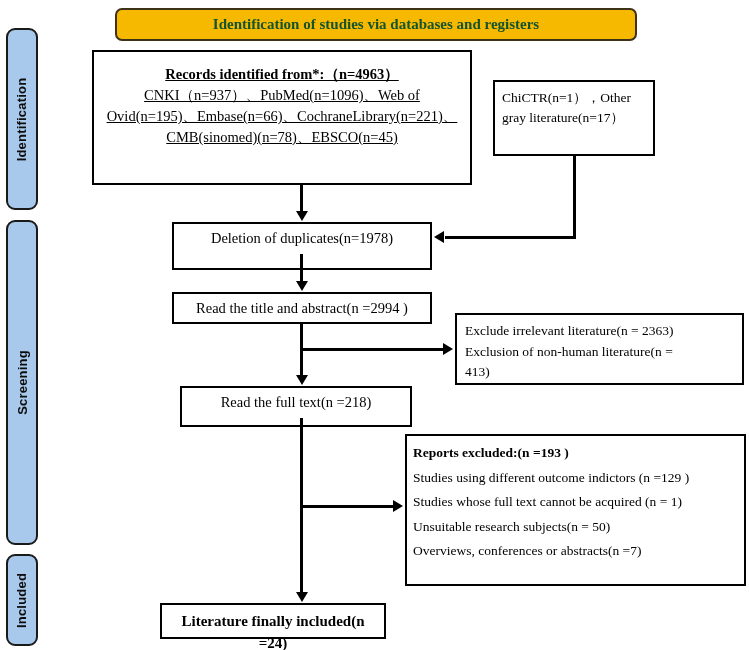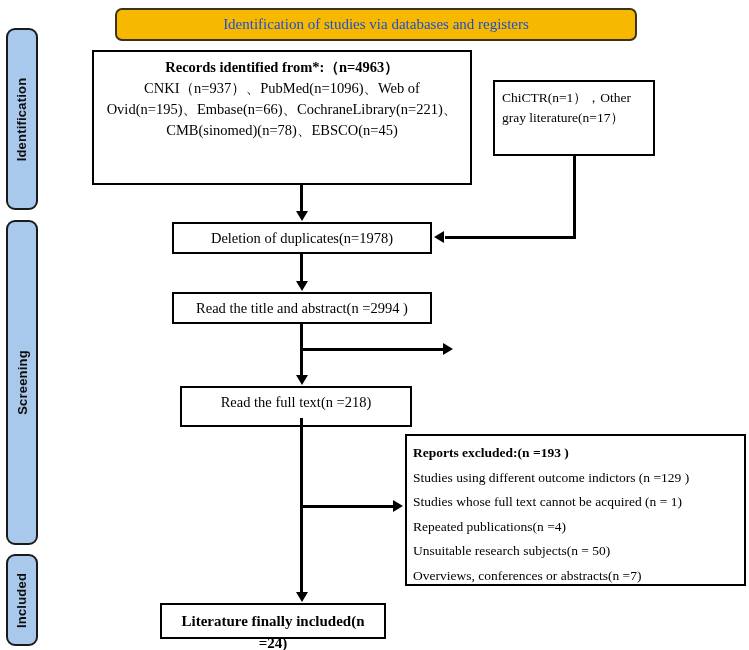--- a/index.html
+++ b/index.html
@@ -51,23 +51,23 @@
     background: #f6b900;
     border: 2px solid #3d3118;
     border-radius: 7px;
     box-sizing: border-box;
     display: flex;
     align-items: center;
     justify-content: center;
   }
   #header-banner .banner-text {
     font-family: "Liberation Serif", "DejaVu Serif", serif;
-    font-weight: normal;
+    font-weight: bold;
     font-size: 15px;
-    color: #1d4ed8;
+    color: #14532d;
     white-space: nowrap;
   }
 
   
   .box {
     position: absolute;
     background: #ffffff;
     border: 2px solid #000000;
     box-sizing: border-box;
   }
@@ -83,24 +83,24 @@
   .box-title {
     font-weight: bold;
     display: block;
   }
   .box-line {
     display: block;
   }
 
   
   #box-identified        { left:92px;  top:50px;  width:380px; height:135px; }
-  #box-identified .box-inner { padding-top: 5px; }
+  #box-identified .box-inner { padding-top: 12px; text-decoration: underline; }
   #box-registers         { left:493px; top:80px;  width:162px; height:76px; }
   #box-registers .box-inner { font-size: 13.5px; line-height: 1.5; padding-top: 6px; }
-  #box-duplicates        { left:172px; top:222px; width:260px; height:32px; }
+  #box-duplicates        { left:172px; top:222px; width:260px; height:48px; }
   #box-duplicates .box-inner { padding-top: 4px; }
   #box-title-abstract    { left:172px; top:292px; width:260px; height:32px; }
   #box-title-abstract .box-inner { padding-top: 4px; }
   #box-exclude-irrelevant{ left:455px; top:313px; width:289px; height:72px; }
   #box-exclude-irrelevant .box-inner { font-size: 13.5px; line-height: 1.52; padding: 6px 8px; }
   #box-full-text         { left:180px; top:386px; width:232px; height:41px; }
   #box-full-text .box-inner { padding-top: 4px; }
   #box-reports-excluded  { left:405px; top:434px; width:341px; height:152px; }
   #box-reports-excluded .box-inner { font-size: 13.5px; line-height: 1.82; padding: 5px 6px 5px 6px; }
   #box-final             { left:160px; top:603px; width:226px; height:36px; }
@@ -180,31 +180,37 @@
   </div>
 
   <div class="box" id="box-duplicates">
     <div class="box-inner">Deletion of duplicates(n=1978)</div>
   </div>
 
   <div class="box" id="box-title-abstract">
     <div class="box-inner">Read the title and abstract(n =2994 )</div>
   </div>
 
+  <div class="box" id="box-exclude-irrelevant">
+    <div class="box-inner left">
+      <span class="box-line">Exclude irrelevant literature(n = 2363)</span>
+      <span class="box-line">Exclusion of non-human literature(n =</span>
+      <span class="box-line">413)</span>
+    </div>
+  </div>
 
   <div class="box" id="box-full-text">
     <div class="box-inner">Read the full text(n =218)</div>
   </div>
 
   <div class="box" id="box-reports-excluded">
     <div class="box-inner left">
       <span class="box-title">Reports excluded:(n =193 )</span>
       <span class="box-line">Studies using different outcome indictors  (n =129 )</span>
       <span class="box-line">Studies whose full text cannot be acquired (n = 1)</span>
-      <span class="box-line">Repeated publications(n =4)</span>
       <span class="box-line">Unsuitable research subjects(n = 50)</span>
       <span class="box-line">Overviews, conferences or abstracts(n =7)</span>
     </div>
   </div>
 
   <div class="box" id="box-final">
     <div class="box-inner">Literature finally included(n =24)</div>
   </div>
 
   <div class="vline" style="left:300px; top:185px; width:3px; height:27px;"></div>

